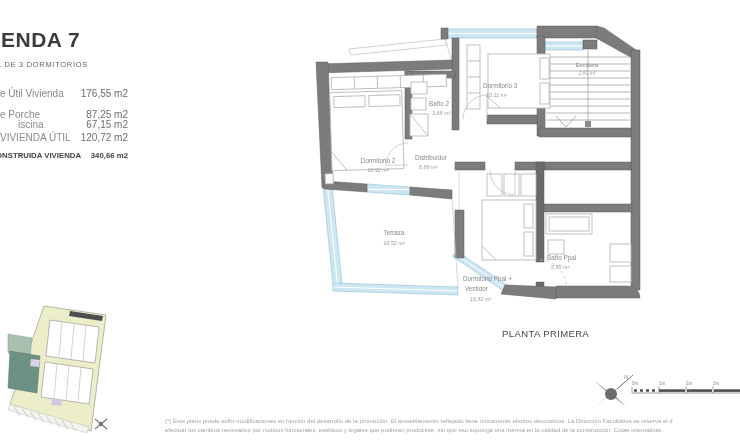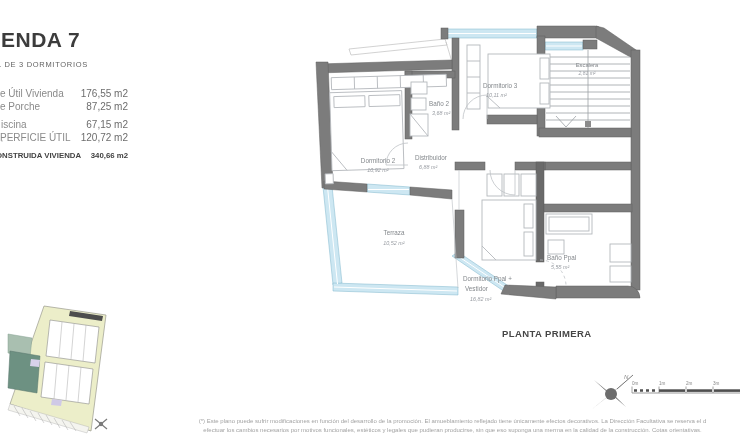--- a/index.html
+++ b/index.html
@@ -1,30 +1,30 @@
 <!DOCTYPE html>
 <html><head>
 <meta charset="utf-8">
 <style>
   html,body{margin:0;padding:0;background:#fff;}
   .page{position:relative;width:740px;height:445px;background:#ffffff;overflow:hidden;
-        font-family:"Liberation Sans",sans-serif;color:#444;text-align:center;}
+        font-family:"Liberation Sans",sans-serif;color:#444;}
   
   .title{position:absolute;left:1px;top:28px;font-size:21px;font-weight:bold;color:#3c3c3c;letter-spacing:.5px;white-space:nowrap;}
   .subtitle{position:absolute;left:-3px;top:60px;font-size:7.5px;color:#636363;letter-spacing:.7px;white-space:nowrap;}
   
   .summary{position:absolute;left:0;top:85px;width:132px;}
   .srow{position:absolute;left:0;height:10px;white-space:nowrap;font-size:10px;color:#8a8a8a;}
   .srow .val{position:absolute;right:4px;top:0;color:#6d6d6d;}
   .srow.bold{font-weight:bold;color:#434343;font-size:7.8px;}
   .srow.bold .val{color:#3d3d3d;}
   .srow .lbl{position:absolute;top:0;white-space:nowrap;}
   .fnote{position:absolute;left:1px;top:54px;font-size:5px;color:#b0b0b0;}
   
-  .floor-label{position:absolute;left:502px;top:328px;font-size:9.5px;font-weight:bold;color:#464646;letter-spacing:.4px;white-space:nowrap;}
+  .floor-label{position:absolute;left:502px;top:328px;font-size:9.5px;font-weight:normal;color:#464646;letter-spacing:.4px;white-space:nowrap;}
   
   .disclaimer{position:absolute;left:165px;top:417px;width:575px;overflow:hidden;
               font-size:6px;line-height:9px;color:#a3a3a3;}
   .disclaimer div{white-space:nowrap;}
   svg{position:absolute;left:0;top:0;font-family:"Liberation Sans",sans-serif;}
   .rname{fill:#84888c;font-size:6.3px;}
   .rarea{fill:#979ba1;font-size:5.4px;font-style:italic;}
   .tiny{fill:#8a8a8a;font-size:4.6px;}
 </style>
 </head>
@@ -33,30 +33,30 @@
 <div class="page">
 
   <div class="title">ENDA 7</div>
   <div class="subtitle">L DE 3 DORMITORIOS</div>
 
   <div class="summary">
     <div class="srow" style="top:3px;width:132px">
       <span class="lbl" style="left:0">e Útil Vivienda</span>
       <span class="val">176,55 m2</span>
     </div>
-    <div class="srow" style="top:16px;width:132px">
+    <div class="srow" style="top:24px;width:132px">
       <span class="lbl" style="left:0">e Porche</span>
       <span class="val">87,25 m2</span>
     </div>
     <div class="srow" style="top:34px;width:132px">
-      <span class="lbl" style="left:1px">iscina</span>
+      <span class="lbl" style="left:18px">iscina</span>
       <span class="val">67,15 m2</span>
     </div>
     <div class="srow" style="top:47px;width:132px">
-      <span class="lbl" style="left:0">PERFICIE ÚTIL</span>
+      <span class="lbl" style="left:0">VIVIENDA ÚTIL</span>
       <span class="val">120,72 m2</span>
     </div>
     <div class="fnote">*</div>
     <div class="srow bold" style="top:66px;width:132px">
       <span class="lbl" style="left:-4px">ONSTRUIDA VIVIENDA</span>
       <span class="val">340,66 m2</span>
     </div>
   </div>
 
   <svg width="740" height="445" viewBox="0 0 740 445">

